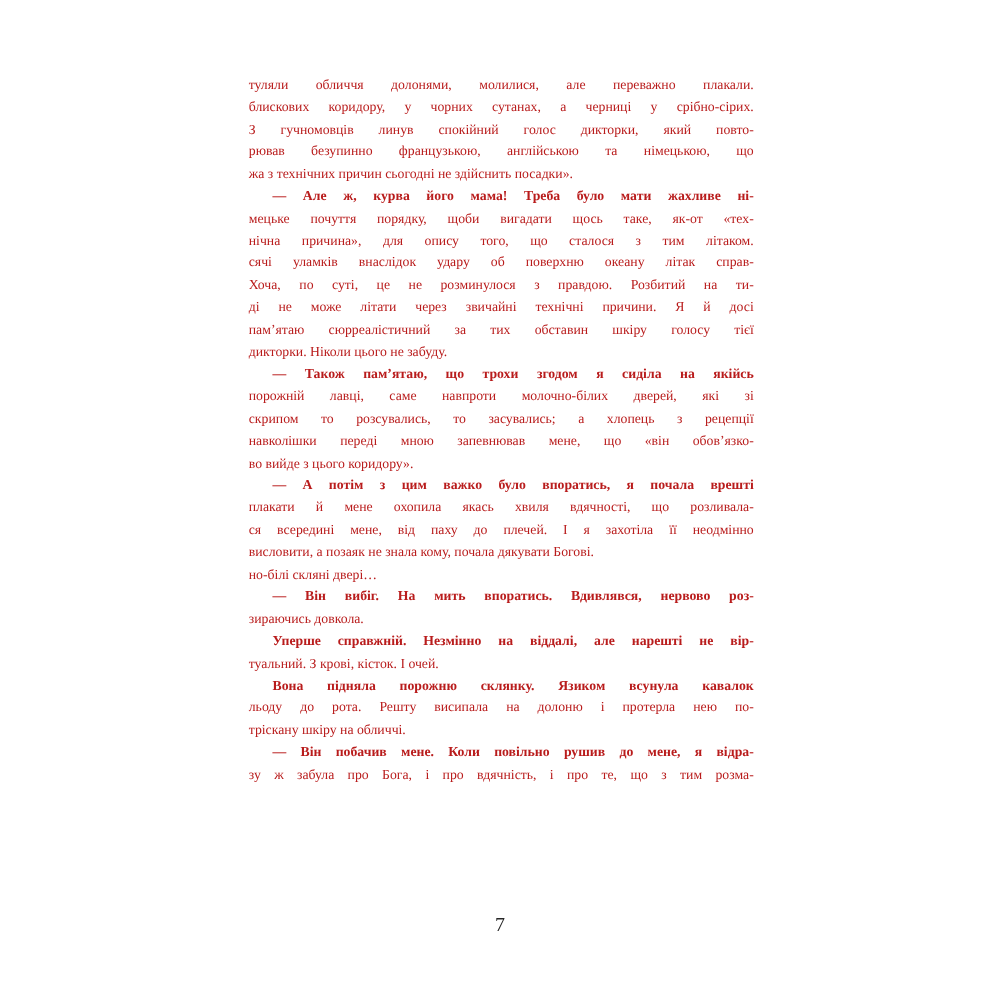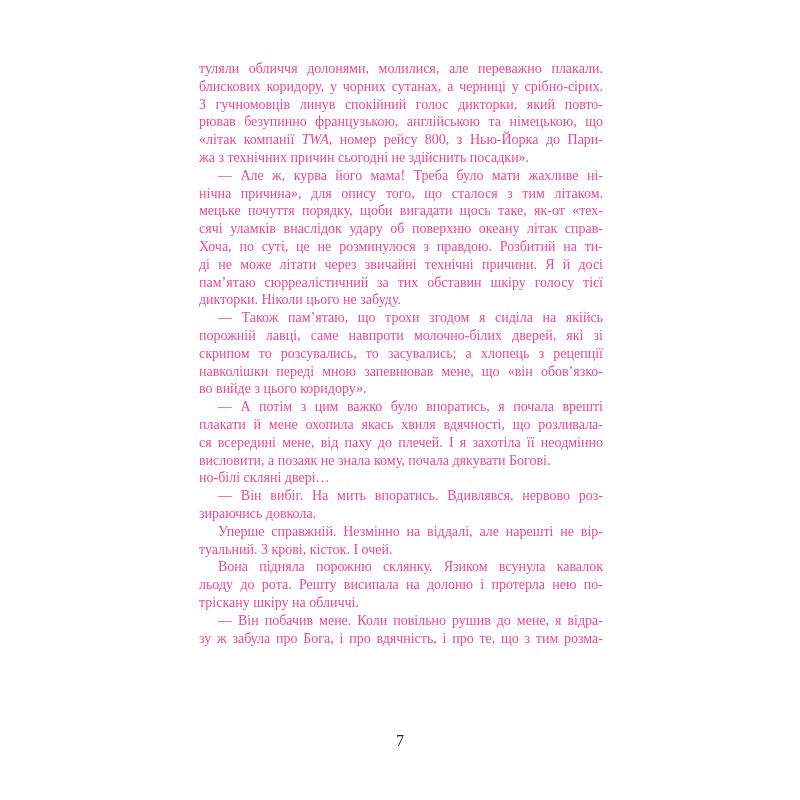--- a/index.html
+++ b/index.html
@@ -3,58 +3,57 @@
   <meta charset="utf-8">
   <style>
     html, body { margin: 0; padding: 0; background: #ffffff; }
     body { width: 800px; height: 800px; position: relative; overflow: hidden; }
     .page {
       position: absolute;
       left: 199px;
       top: 60px;
       width: 404px;
       font-family: "Liberation Serif", "DejaVu Serif", serif;
-      font-size: 14px;
+      font-size: 11px;
       line-height: 17.8px;
-      color: #ec4899;
+      color: #b91c1c;
     }
     .line {
       display: block;
       white-space: nowrap;
       text-align: justify;
       text-align-last: justify;
       height: 17.8px;
     }
     .line.last { text-align-last: left; }
-    .line.indent { padding-left: 19px; }
+    .line.indent { padding-left: 19px; font-weight: bold; }
     .page-number {
       position: absolute;
       top: 732px;
       left: 0;
       width: 800px;
       text-align: center;
       font-family: "Liberation Serif", "DejaVu Serif", serif;
       font-size: 16px;
       color: #262626;
     }
     i { font-style: italic; }
   </style>
 </head>
 <body>
 
 <div class="page" id="page-body">
     <span class="line">туляли обличчя долонями, молилися, але переважно плакали.</span>
     <span class="line">блискових коридору, у чорних сутанах, а черниці у срібно-сірих.</span>
     <span class="line">З гучномовців линув спокійний голос дикторки, який повто-</span>
     <span class="line">рював безупинно французькою, англійською та німецькою, що</span>
-    <span class="line">«літак компанії <i>TWA</i>, номер рейсу 800, з Нью-Йорка до Пари-</span>
     <span class="line last">жа з технічних причин сьогодні не здійснить посадки».</span>
     <span class="line indent">— Але ж, курва його мама! Треба було мати жахливе ні-</span>
+    <span class="line">мецьке почуття порядку, щоби вигадати щось таке, як-от «тех-</span>
     <span class="line">нічна причина», для опису того, що сталося з тим літаком.</span>
-    <span class="line">мецьке почуття порядку, щоби вигадати щось таке, як-от «тех-</span>
     <span class="line">сячі уламків внаслідок удару об поверхню океану літак справ-</span>
     <span class="line">Хоча, по суті, це не розминулося з правдою. Розбитий на ти-</span>
     <span class="line">ді не може літати через звичайні технічні причини. Я й досі</span>
     <span class="line">пам’ятаю сюрреалістичний за тих обставин шкіру голосу тієї</span>
     <span class="line last">дикторки. Ніколи цього не забуду.</span>
     <span class="line indent">— Також пам’ятаю, що трохи згодом я сиділа на якійсь</span>
     <span class="line">порожній лавці, саме навпроти молочно-білих дверей, які зі</span>
     <span class="line">скрипом то розсувались, то засувались; а хлопець з рецепції</span>
     <span class="line">навколішки переді мною запевнював мене, що «він обов’язко-</span>
     <span class="line last">во вийде з цього коридору».</span>

